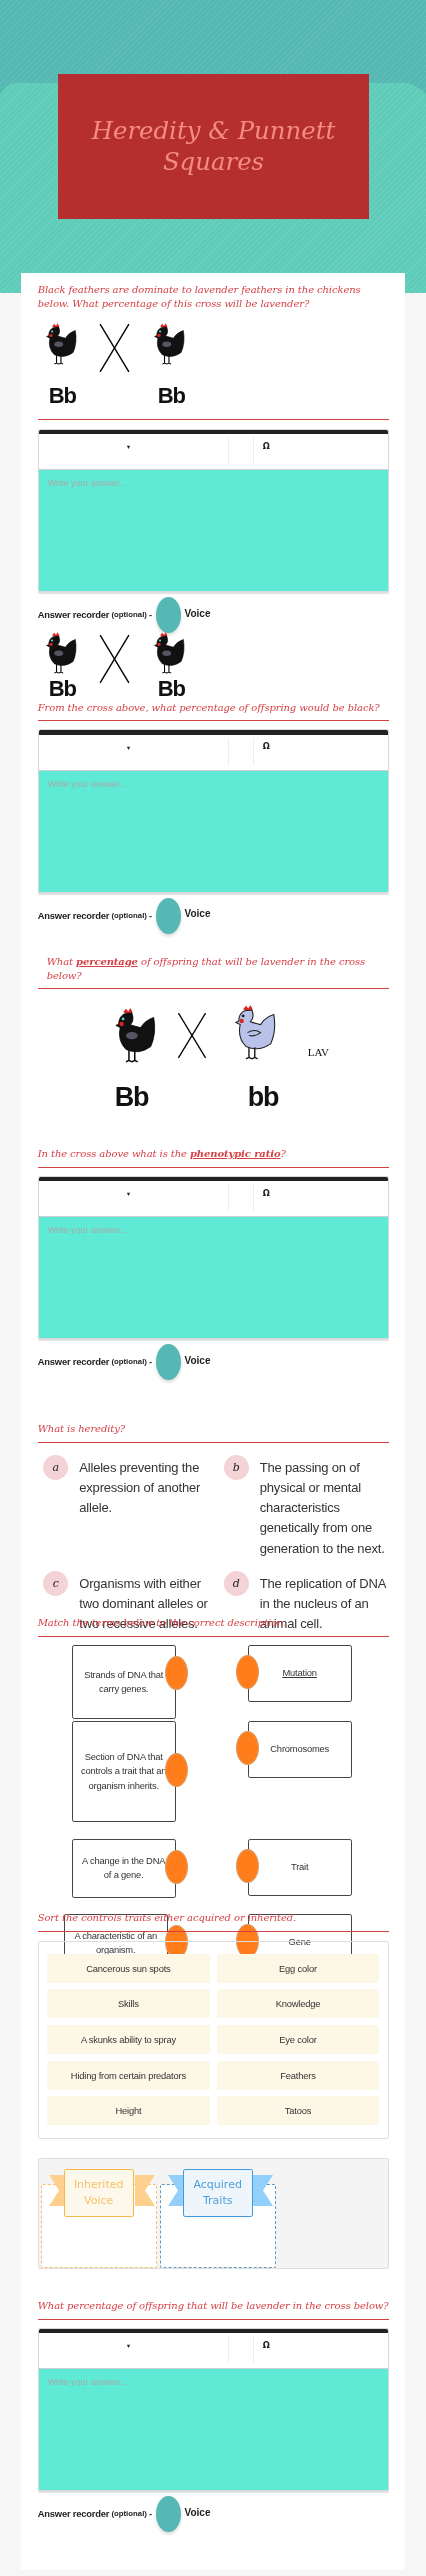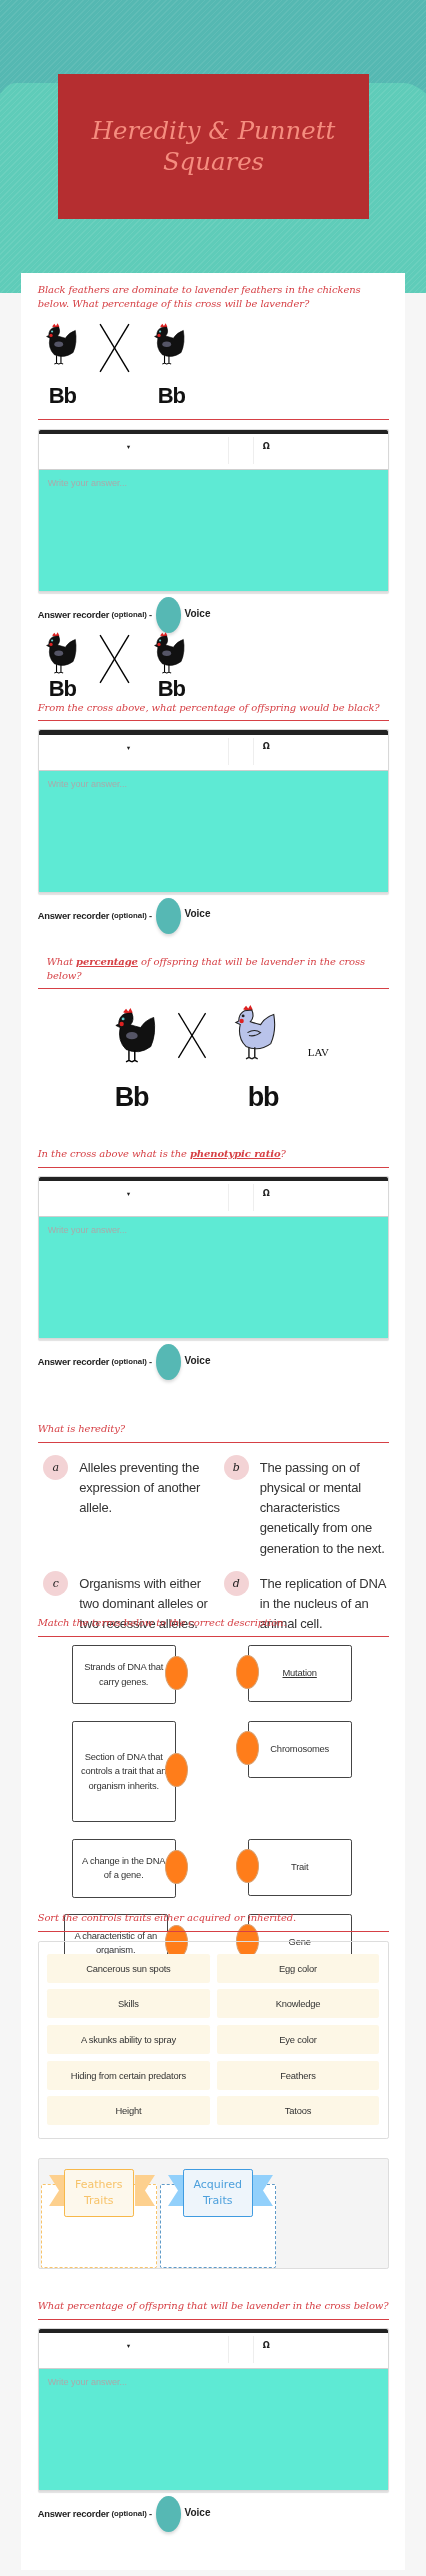--- a/index.html
+++ b/index.html
@@ -263,21 +263,21 @@
       <div class="opt-item">
         <span class="opt-badge">d</span>
         <span class="opt-text">The replication of DNA in the nucleus of an animal cell.</span>
       </div>
     </div>
   </div>
 
   <div class="section" style="top:1343px;">
     <div class="prompt">Match the terms below to the correct description.</div>
     <div class="match">
-      <div class="mbox" style="left:34px;top:4.4px;width:104px;height:59px;text-align:center;">Strands of DNA that carry genes.</div>
+      <div class="mbox" style="left:34px;top:4.4px;width:104px;height:74px;text-align:center;">Strands of DNA that carry genes.</div>
       <div class="mbox" style="left:34px;top:80px;width:104px;height:101px;">Section of DNA that controls a trait that an organism inherits.</div>
       <div class="mbox" style="left:34px;top:198px;width:104px;height:59px;">A change in the DNA of a gene.</div>
       <div class="mbox" style="left:26px;top:273px;width:104px;height:59px;">A characteristic of an organism.</div>
       <span class="mdot" style="left:127px;top:15.5px;"></span>
       <span class="mdot" style="left:127px;top:112px;"></span>
       <span class="mdot" style="left:127px;top:209px;"></span>
       <span class="mdot" style="left:127px;top:284px;"></span>
       <div class="mbox" style="left:210px;top:4.4px;width:104px;height:57px;text-decoration:underline;">Mutation</div>
       <div class="mbox" style="left:210px;top:80px;width:104px;height:57px;">Chromosomes</div>
       <div class="mbox" style="left:210px;top:198px;width:104px;height:57px;">Trait</div>
@@ -304,21 +304,21 @@
       <div class="chip">Tatoos</div>
     </div>
     <div class="buckets">
       <div class="bucket" style="left:2.2px;border-color:#f7c36a;"></div>
       <svg class="tail" style="left:10px;" viewBox="0 0 36 56">
           <path d="M0 0 H36 V56 H0 L18 28z" fill="#fdd08e"></path>
         </svg>
       <svg class="tail" style="left:96px;" viewBox="0 0 36 56">
           <path d="M36 0 H0 V56 H36 L18 28z" fill="#fdd08e"></path>
         </svg>
-      <div class="ribbon" style="left:25px;border-color:#f7b84a;background:#fdf8ec;color:#f7c36a;">Feathers Traits</div>
+      <div class="ribbon" style="left:25px;border-color:#f7b84a;background:#fdf8ec;color:#f7c36a;">Inherited Voice</div>
       <div class="bucket" style="left:121px;border-color:#5e9ac8;"></div>
       <svg class="tail" style="left:129px;" viewBox="0 0 36 56">
           <path d="M0 0 H36 V56 H0 L18 28z" fill="#92d0fb"></path>
         </svg>
       <svg class="tail" style="left:214px;" viewBox="0 0 36 56">
           <path d="M36 0 H0 V56 H36 L18 28z" fill="#92d0fb"></path>
         </svg>
       <div class="ribbon" style="left:144px;border-color:#3f9be0;background:#eef5fb;color:#4da0dc;">Acquired Traits</div>
     </div>
   </div>

